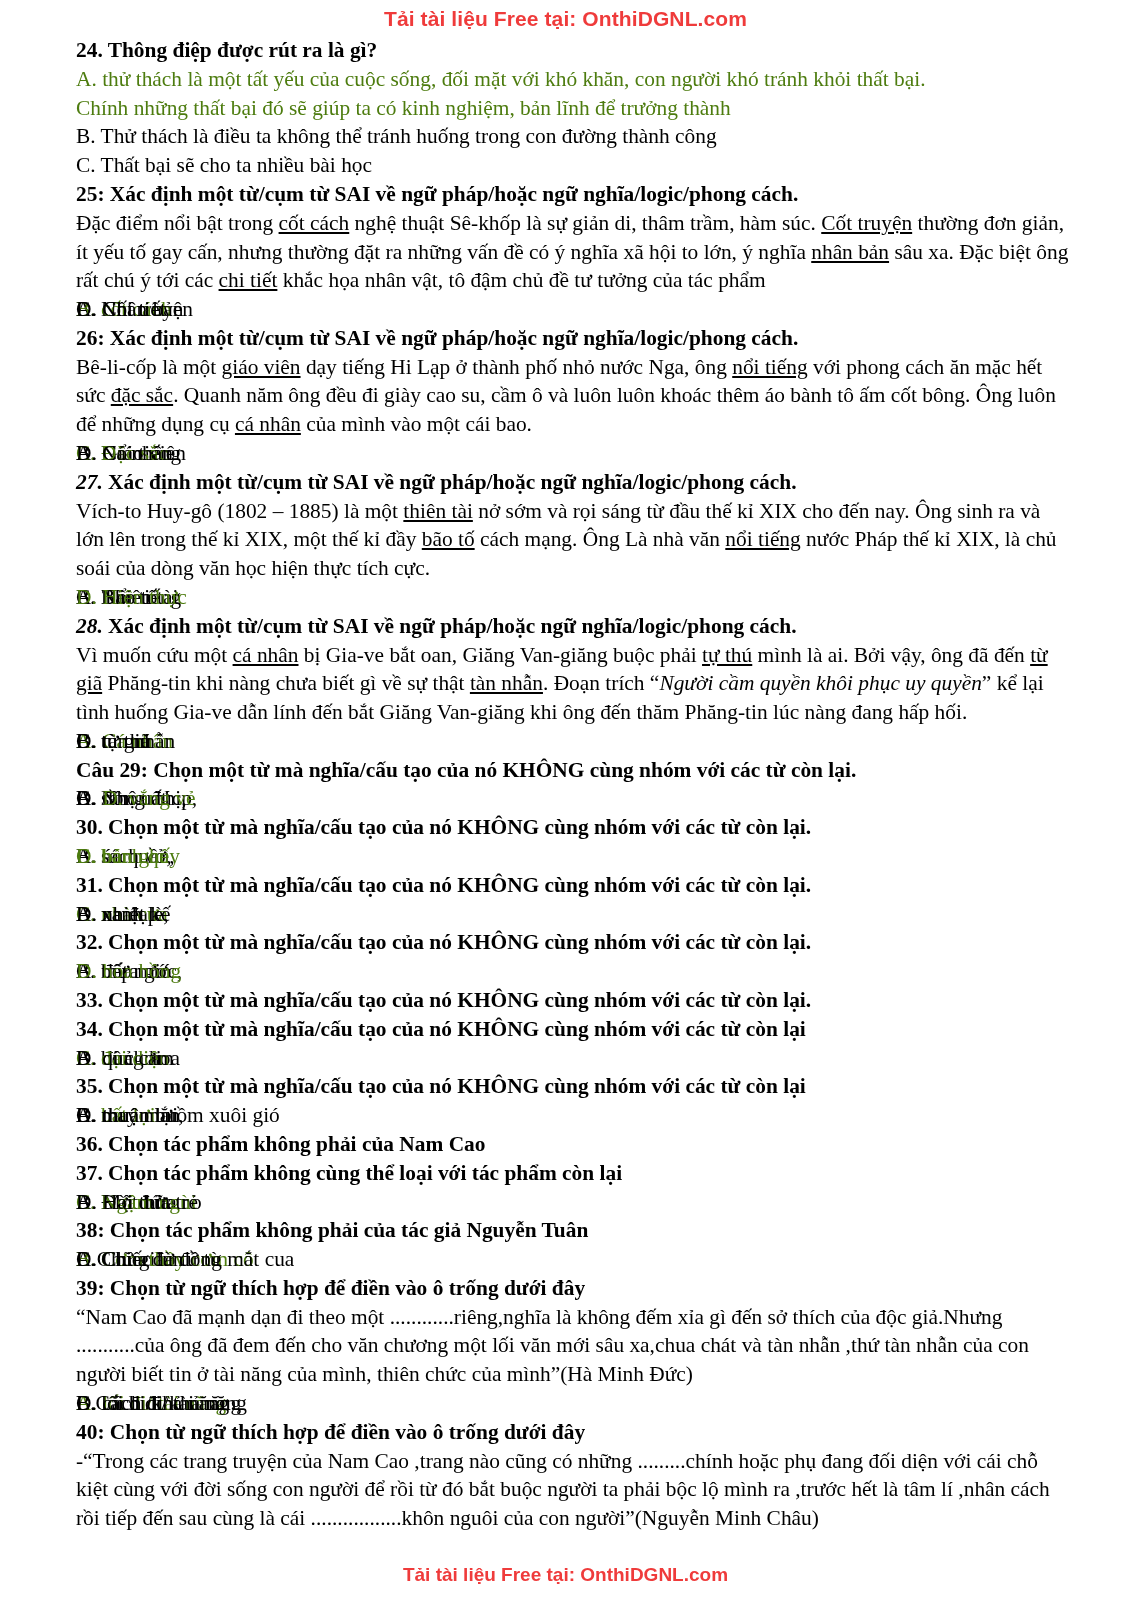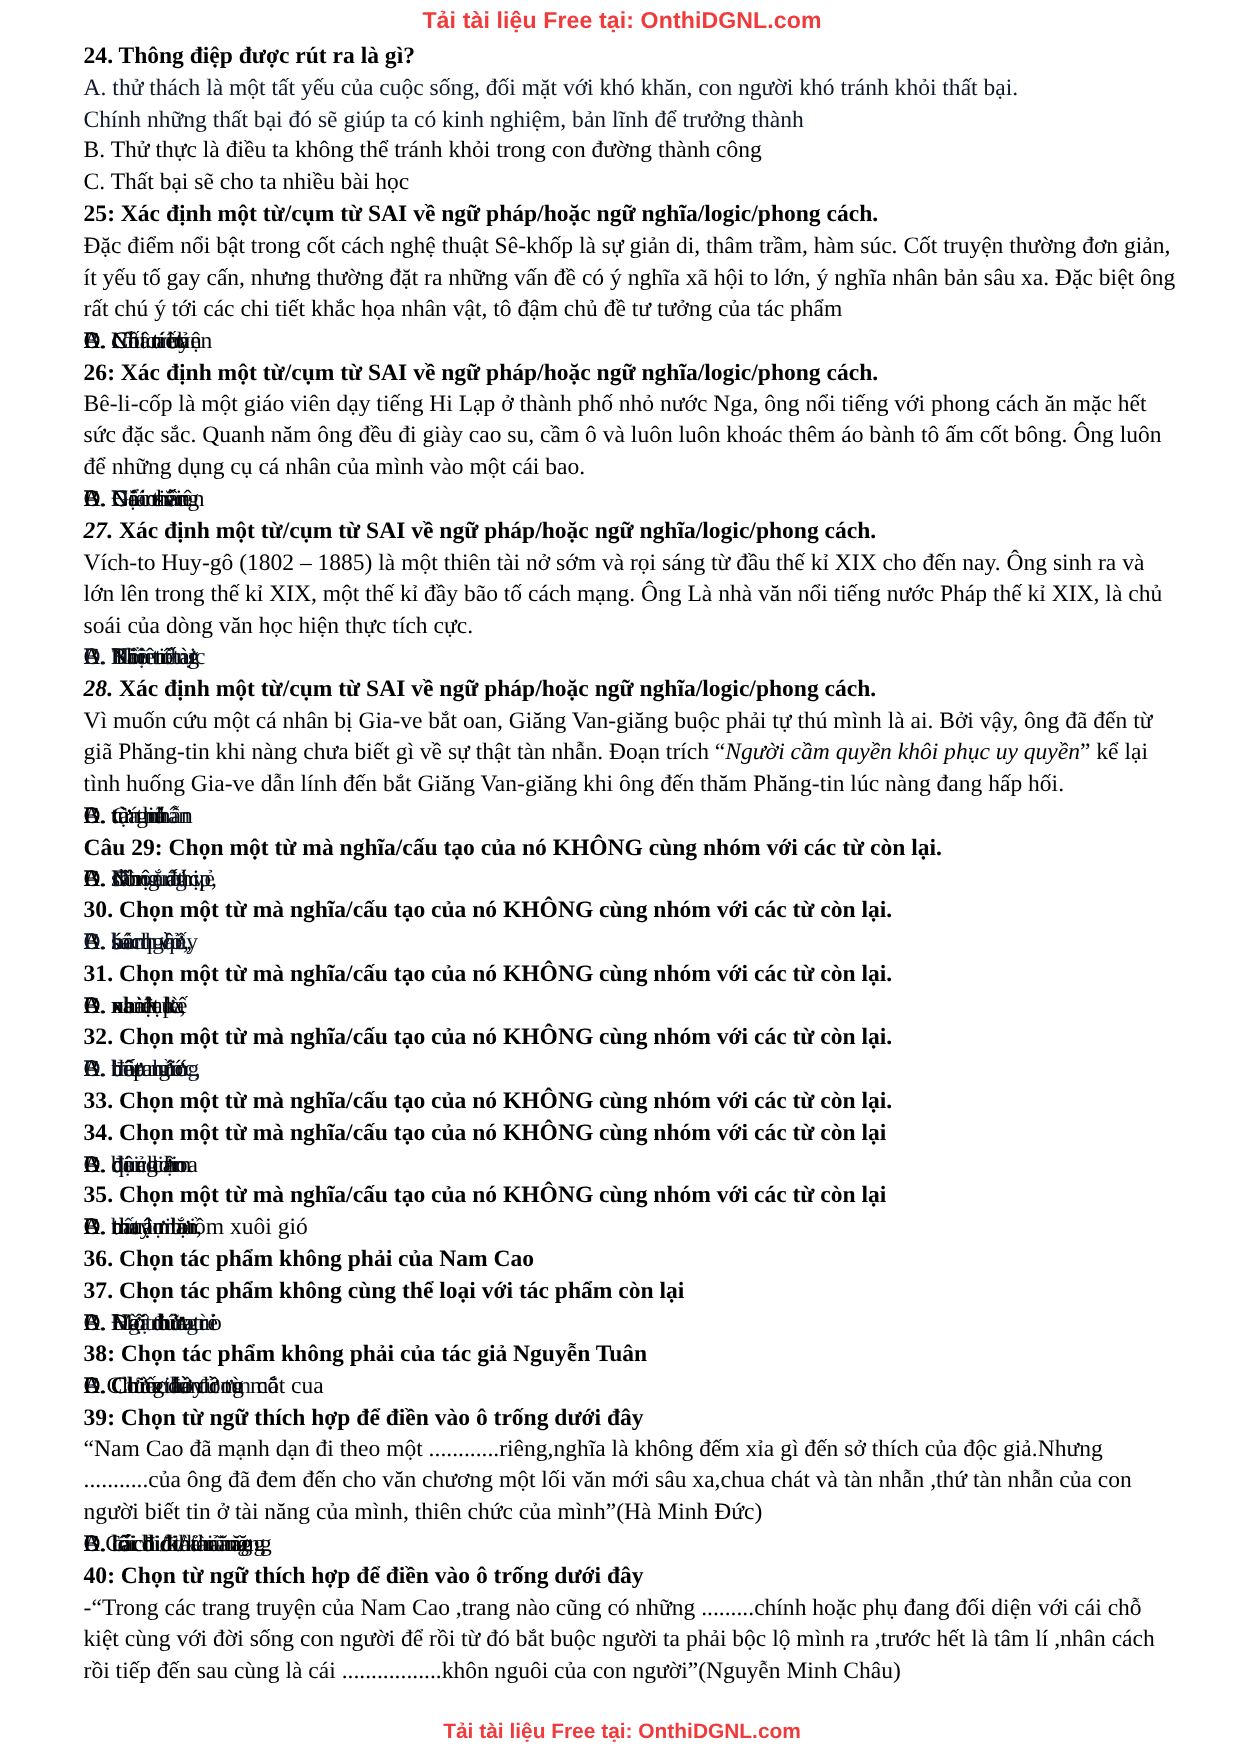--- a/index.html
+++ b/index.html
@@ -36,41 +36,41 @@
   .body{
     padding:6px 62px 0 76px;
     font-size:21.4px;
     line-height:1.345;
   }
 
   .q{font-weight:bold;}
   .q.italicnum{font-style:italic;}
   .q.italicnum .rest{font-style:normal;margin-top:12px;}
   .para{text-align:left;}
-  .r{color:#0f172a;}
-  .u{}
+  .r{color:#4d7c0f;}
+  .u{text-decoration:underline;}
   .it{font-style:italic;}
 
   
   .opts{position:relative;height:28.8px;white-space:nowrap;}
   .opts span.o{position:absolute;top:0;}
 </style>
 </head>
 <body>
 
 <div class="page">
 
   <div class="banner">Tải tài liệu Free tại: OnthiDGNL.com</div>
 
   <div class="body">
 
     <div class="q">24. Thông điệp được rút ra là gì?</div>
     <div class="para r">A. thử thách là một tất yếu của cuộc sống, đối mặt với khó khăn, con người khó tránh khỏi thất bại.</div>
     <div class="para r">Chính những thất bại đó sẽ giúp ta có kinh nghiệm, bản lĩnh để trưởng thành</div>
-    <div class="para">B. Thử thực là điều ta không thể tránh khỏi trong con đường thành công</div>
+    <div class="para">B. Thử thách là điều ta không thể tránh huống trong con đường thành công</div>
     <div class="para">C. Thất bại sẽ cho ta nhiều bài học</div>
 
     <div class="q">25: Xác định một từ/cụm từ SAI về ngữ pháp/hoặc ngữ nghĩa/logic/phong cách.</div>
     <div class="para">
       <span>Đặc điểm nổi bật trong </span><span class="u">cốt cách</span><span> nghệ thuật Sê-khốp là sự giản di, thâm trầm, hàm súc. </span><span class="u">Cốt truyện</span><span> thường đơn giản, ít yếu tố gay cấn, nhưng thường đặt ra những vấn đề có ý nghĩa xã hội to lớn, ý nghĩa </span><span class="u">nhân bản</span><span> sâu xa. Đặc biệt ông rất chú ý tới các </span><span class="u">chi tiết</span><span> khắc họa nhân vật, tô đậm chủ đề tư tưởng của tác phẩm</span>
     </div>
     <div class="opts">
       <span class="o" style="left:0">A. Cốt truyện</span>
       <span class="o r" style="left:206">B. cốt cách</span>
       <span class="o" style="left:468">C. Nhân bản</span>

